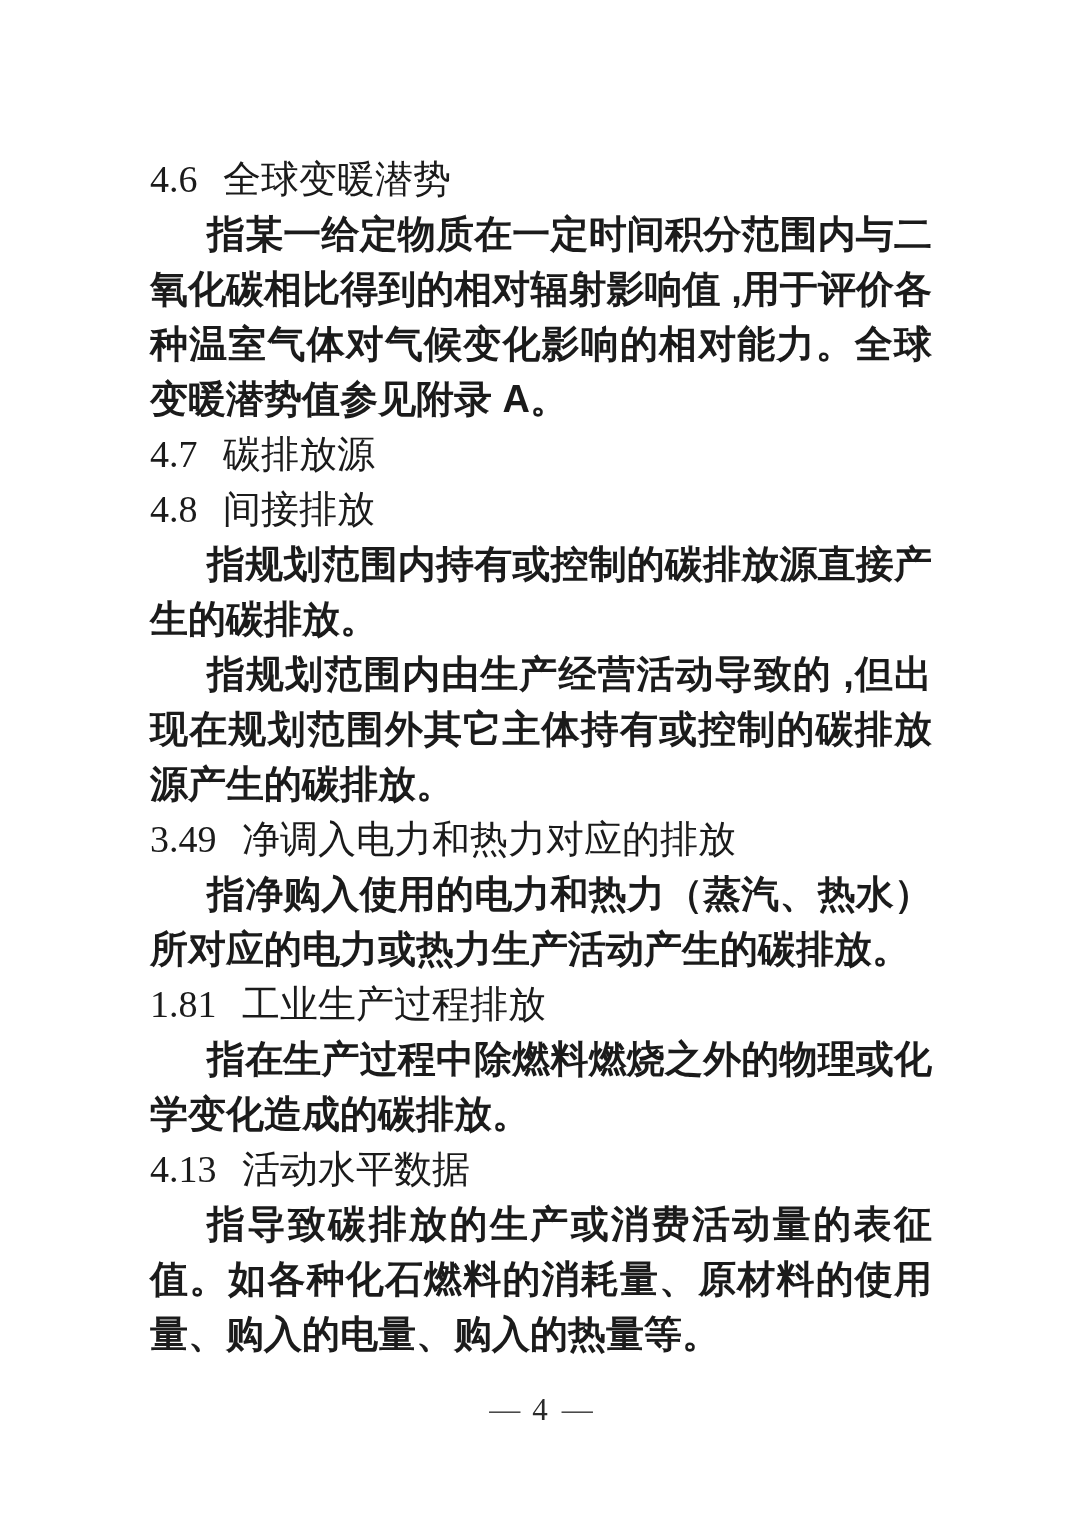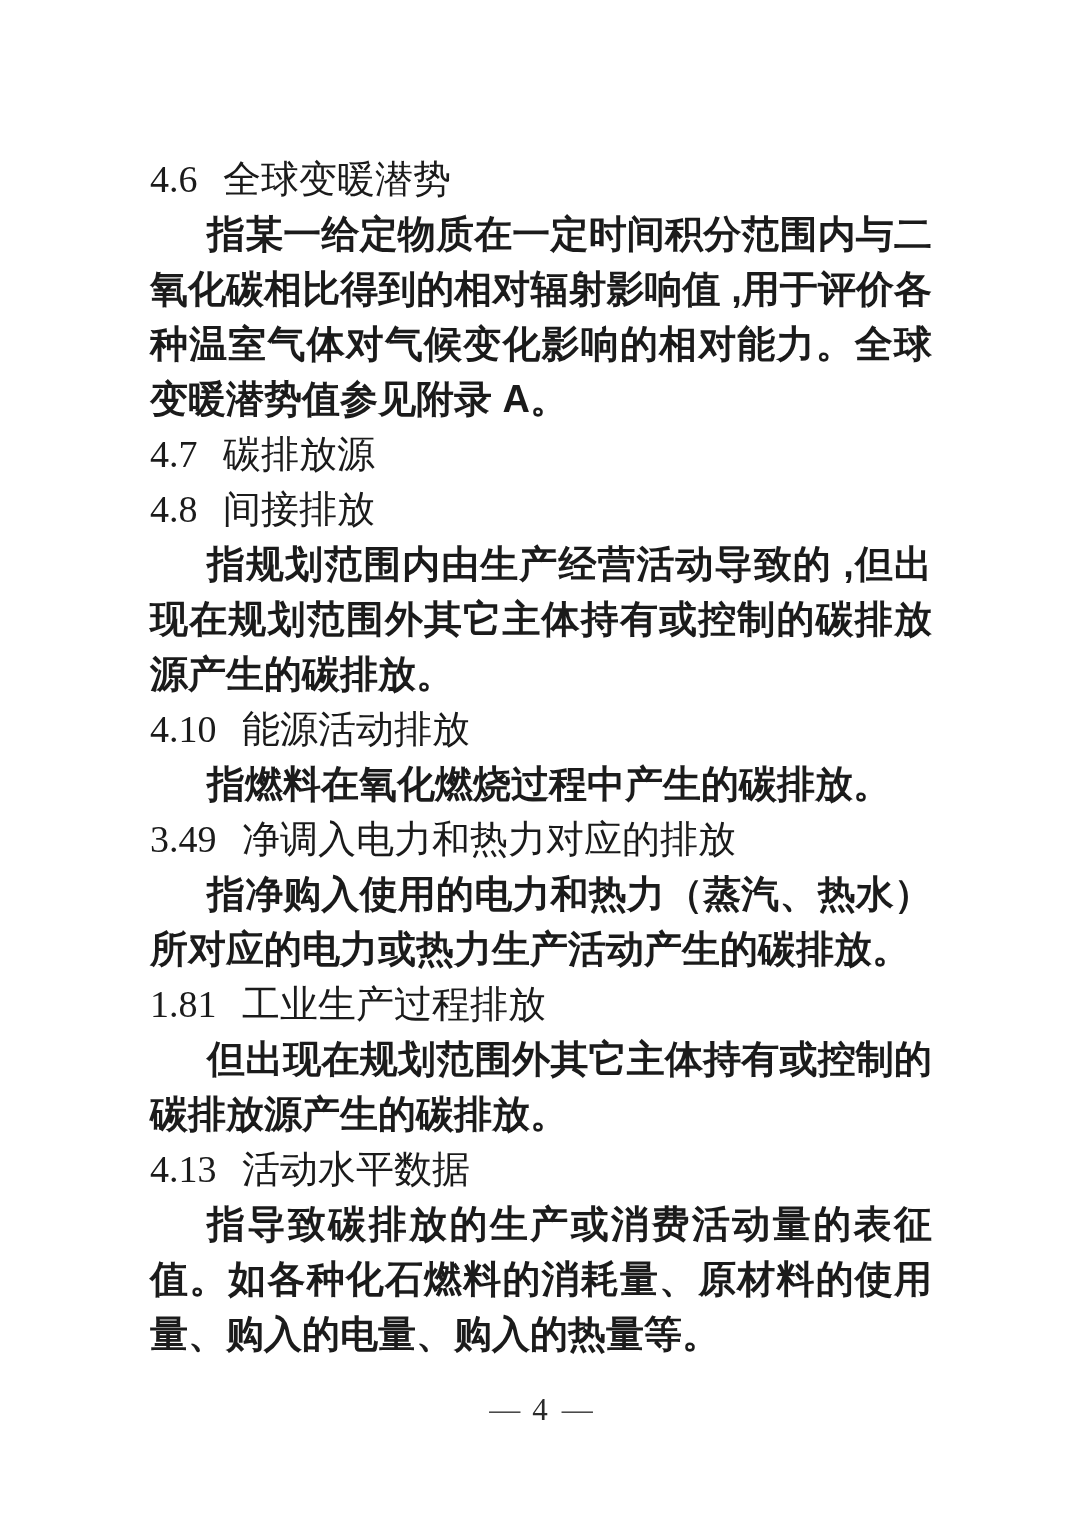--- a/index.html
+++ b/index.html
@@ -87,48 +87,42 @@
         <span class="sec-num">4.7</span>
         <span class="sec-title">碳排放源</span>
       </div>
     </div>
 
     <div class="section">
       <div class="section-heading">
         <span class="sec-num">4.8</span>
         <span class="sec-title">间接排放</span>
       </div>
+      <p class="section-body">指规划范围内持有或控制的碳排放源直接产生的碳排放。</p>
     </div>
 
     <div class="section">
       <p class="section-body">指规划范围内由生产经营活动导致的 ,但出现在规划范围外其它主体持有或控制的碳排放源产生的碳排放。</p>
     </div>
 
-    <div class="section">
-      <div class="section-heading">
-        <span class="sec-num">4.10</span>
-        <span class="sec-title">能源活动排放</span>
-      </div>
-      <p class="section-body">指燃料在氧化燃烧过程中产生的碳排放。</p>
-    </div>
 
     <div class="section">
       <div class="section-heading">
         <span class="sec-num">3.49</span>
         <span class="sec-title">净调入电力和热力对应的排放</span>
       </div>
       <p class="section-body">指净购入使用的电力和热力（蒸汽、热水）所对应的电力或热力生产活动产生的碳排放。</p>
     </div>
 
     <div class="section">
       <div class="section-heading">
         <span class="sec-num">1.81</span>
         <span class="sec-title">工业生产过程排放</span>
       </div>
-      <p class="section-body">但出现在规划范围外其它主体持有或控制的碳排放源产生的碳排放。</p>
+      <p class="section-body">指在生产过程中除燃料燃烧之外的物理或化学变化造成的碳排放。</p>
     </div>
 
     <div class="section">
       <div class="section-heading">
         <span class="sec-num">4.13</span>
         <span class="sec-title">活动水平数据</span>
       </div>
       <p class="section-body">指导致碳排放的生产或消费活动量的表征值。如各种化石燃料的消耗量、原材料的使用量、购入的电量、购入的热量等。</p>
     </div>
 

